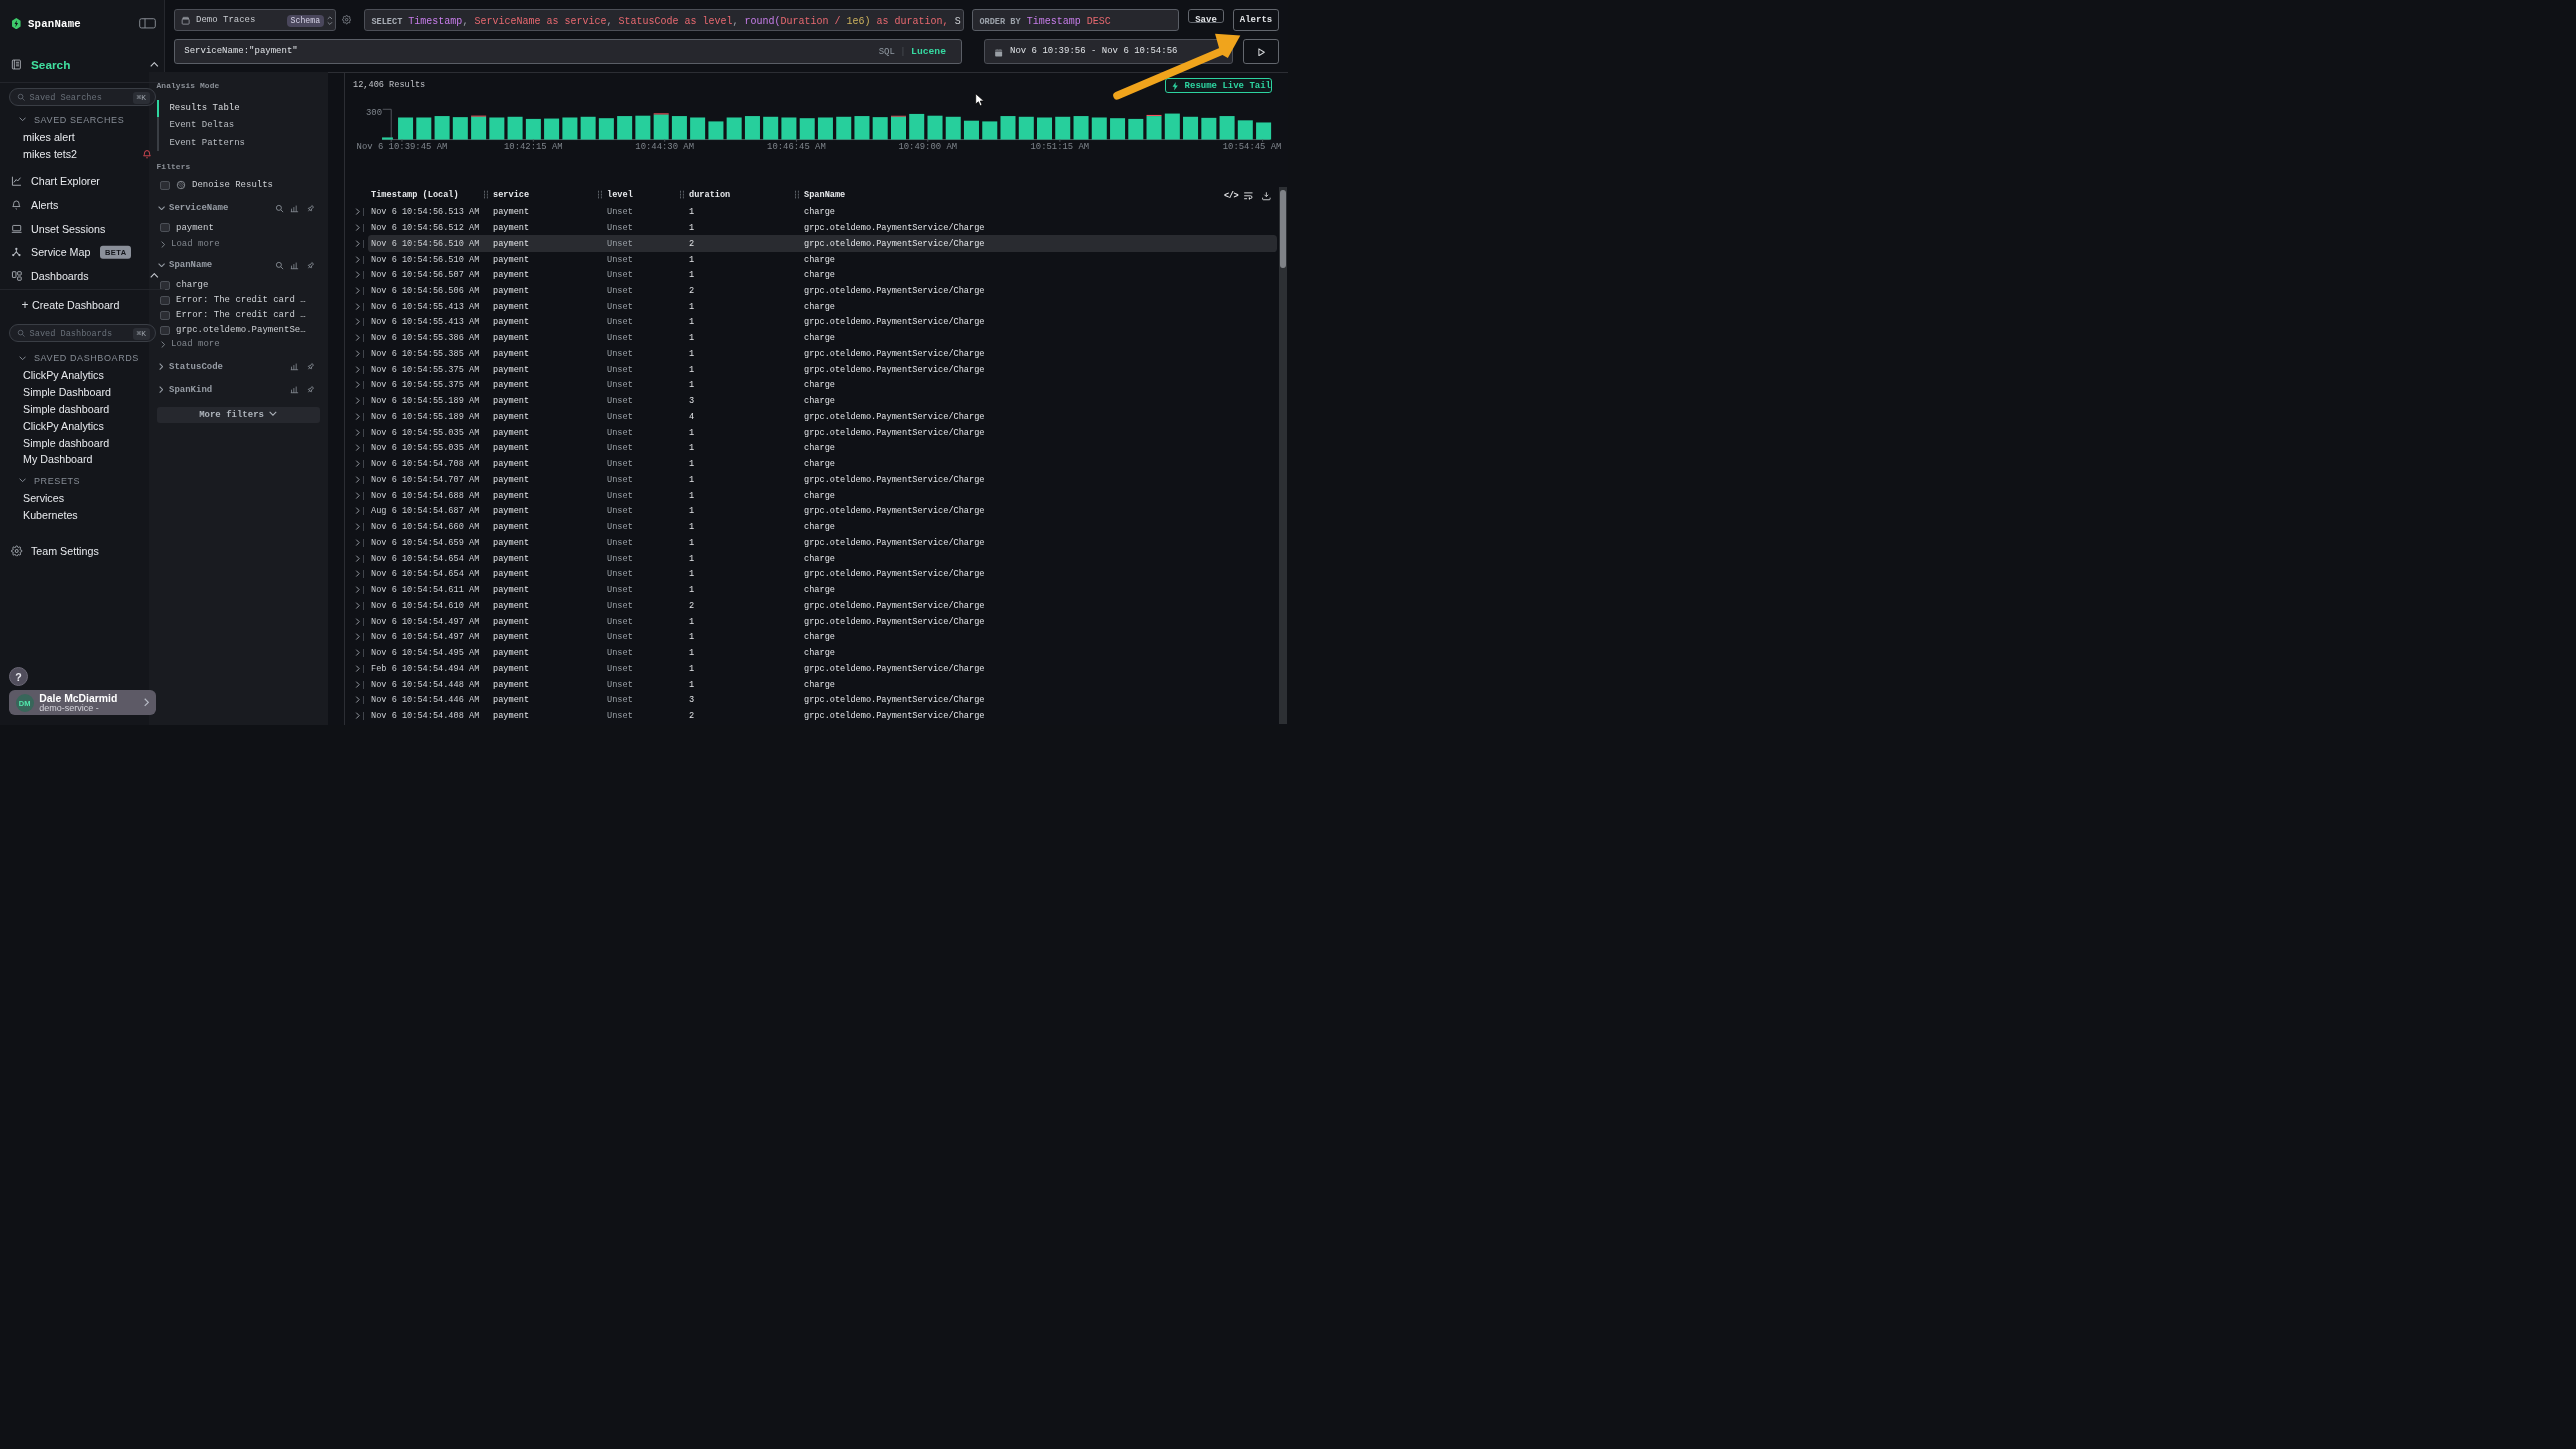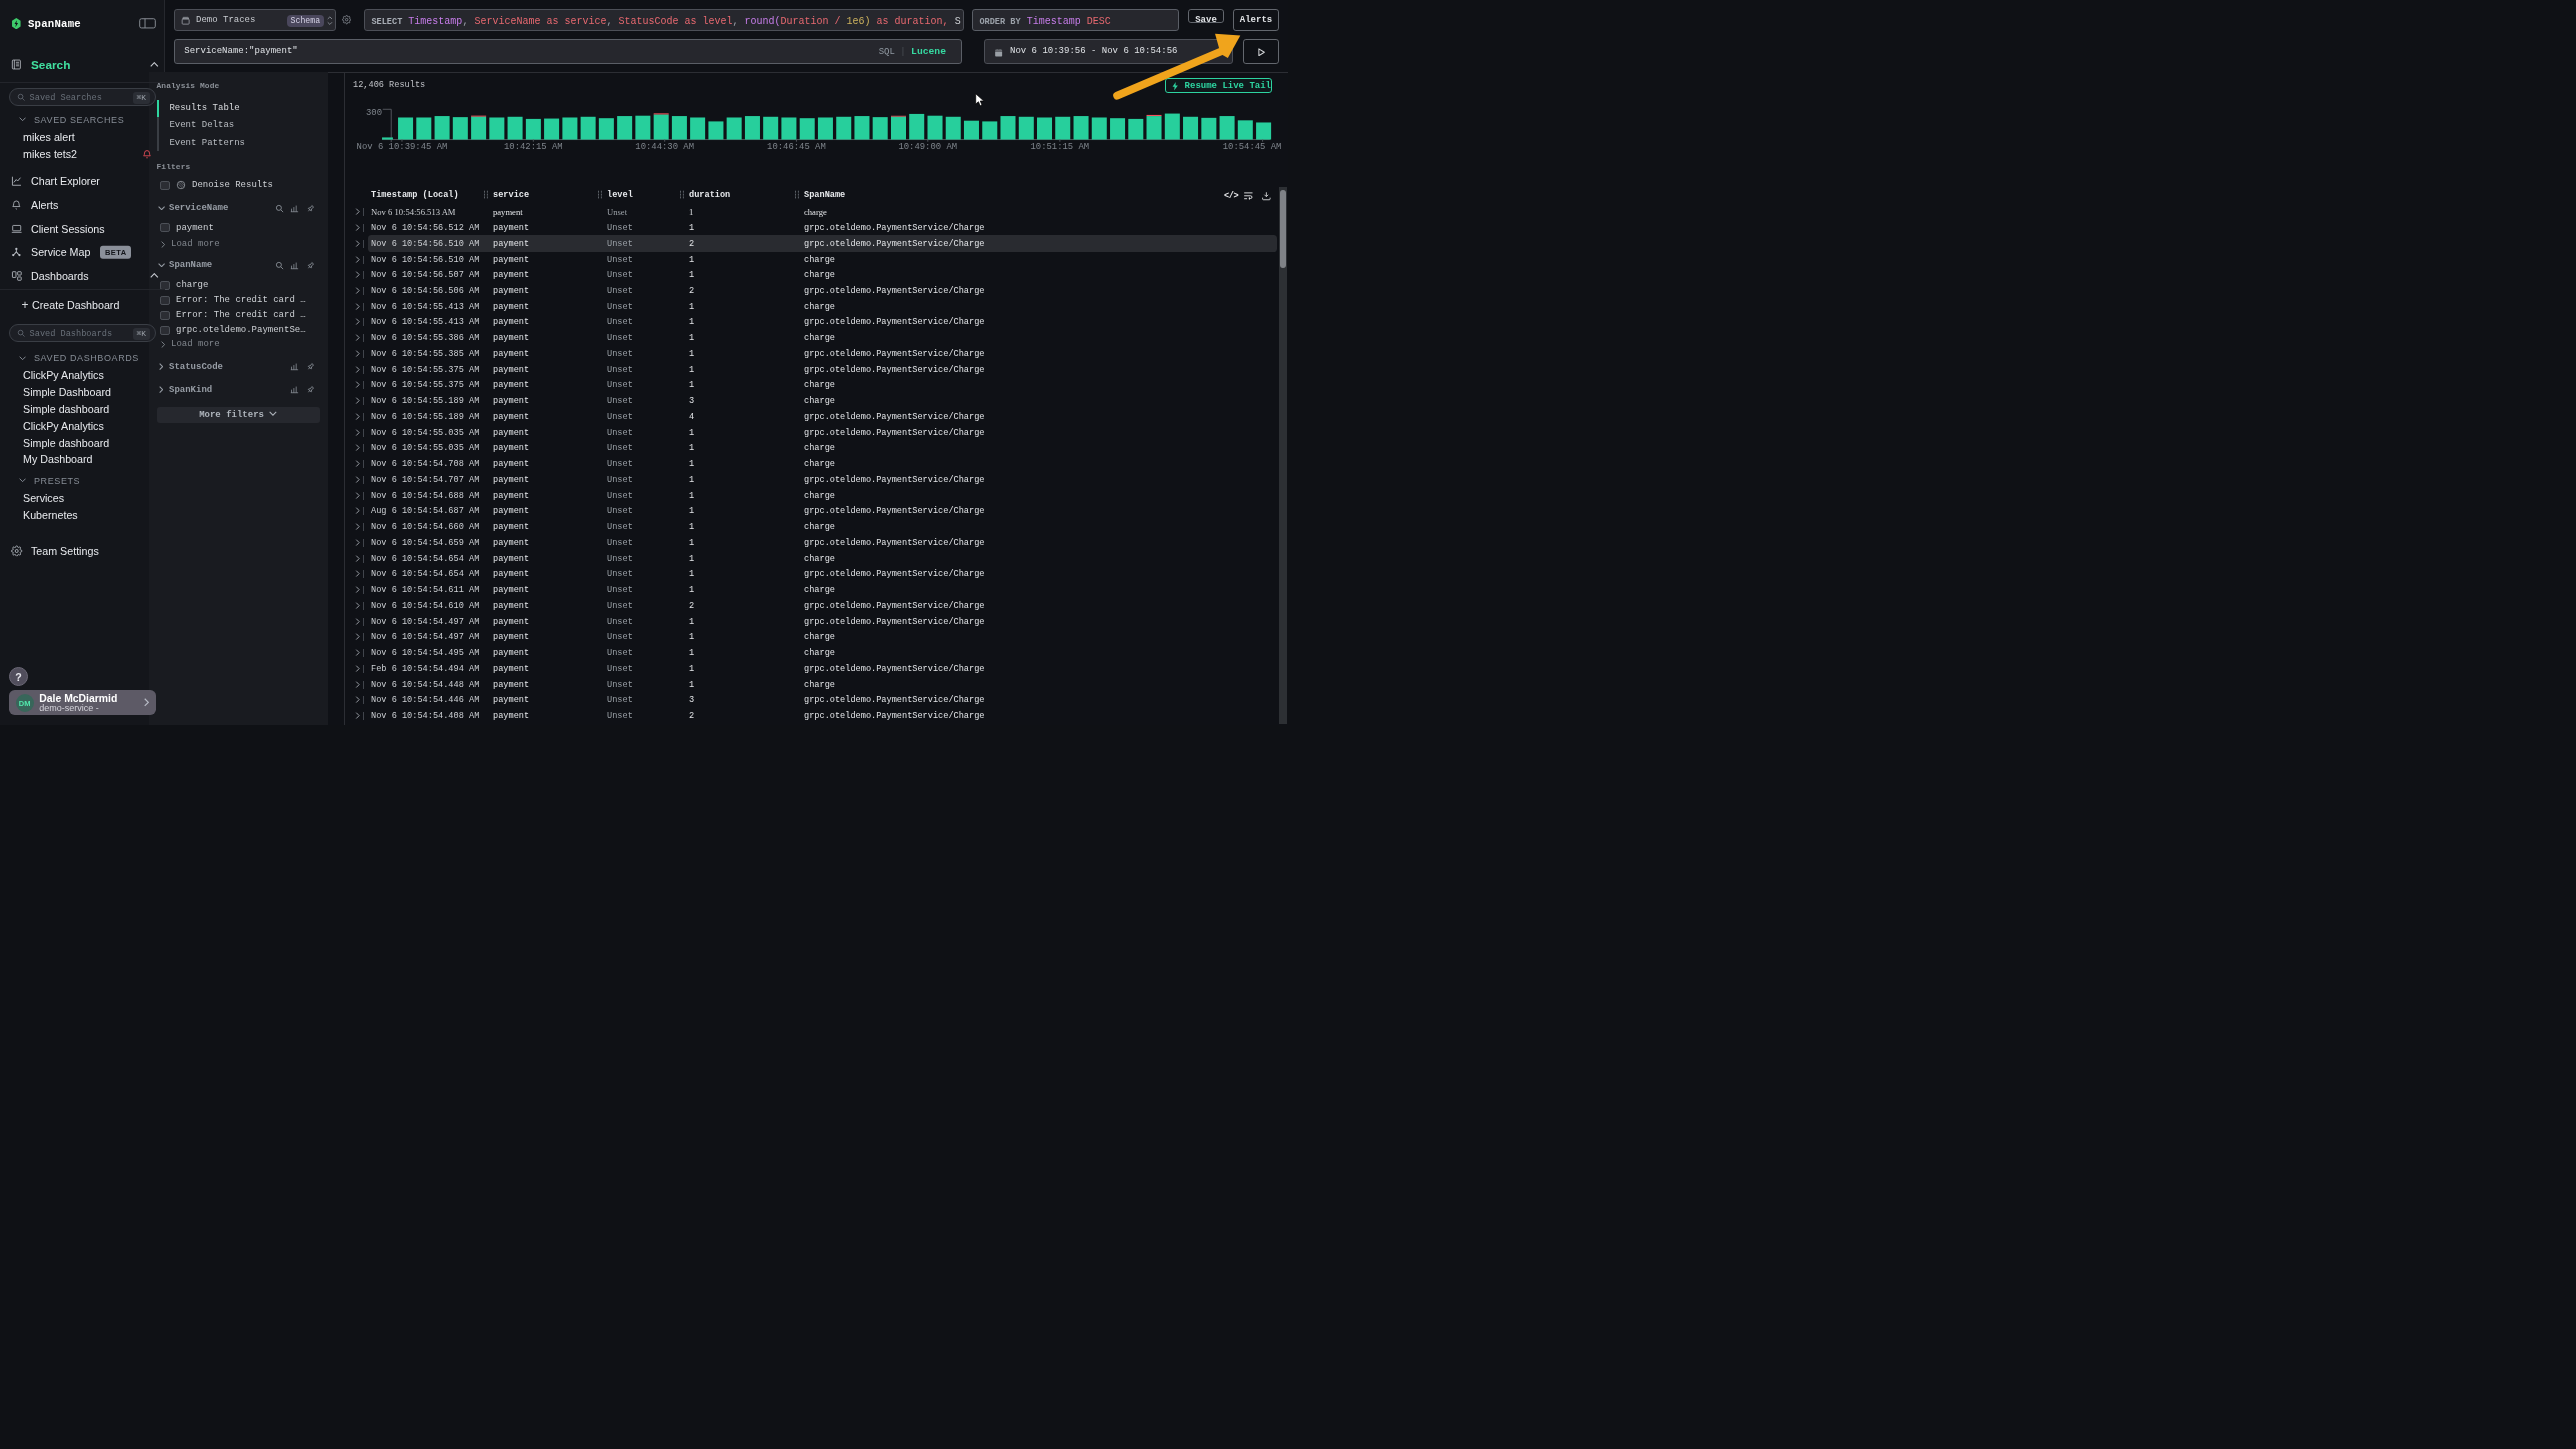--- a/index.html
+++ b/index.html
@@ -229,21 +229,21 @@
   <div class="navitem" style="top:181px">Chart Explorer</div>
   <svg class="sideic" style="top:205px" width="10.7" height="11.4" viewBox="0 0 24 24" fill="none" stroke="#b9bec5" stroke-width="1.8">
     <path d="M6 9 a6 6 0 0 1 12 0 c0 5 2 6.5 2 6.5 H4 c0 0 2 -1.5 2 -6.5"></path>
       <path d="M10.5 20 a1.8 1.8 0 0 0 3 0"></path>
   </svg>
   <div class="navitem" style="top:205px">Alerts</div>
   <svg class="sideic" style="top:229px" width="11.4" height="10.7" viewBox="0 0 24 24" fill="none" stroke="#b9bec5" stroke-width="1.8">
     <rect x="3" y="4" width="18" height="12" rx="1.5"></rect>
       <line x1="1" y1="19.5" x2="23" y2="19.5"></line>
   </svg>
-  <div class="navitem" style="top:229px">Client Sessions</div>
+  <div class="navitem" style="top:229px">Unset Sessions</div>
   <svg class="sideic" style="top:252px" width="10.7" height="10.7" viewBox="0 0 24 24" fill="#b9bec5">
     <circle cx="12" cy="5" r="2.6"></circle>
       <circle cx="5" cy="19" r="2.6"></circle>
       <circle cx="19" cy="19" r="2.6"></circle>
     <path d="M11 6h2v6h-2z"></path>
       <path d="M11 11 l-5.5 6.5 1.6 1.3 L13 12.3z"></path>
       <path d="M13 11 l5.5 6.5 -1.6 1.3 L11 12.3z"></path>
   </svg>
   <div class="navitem" style="top:252px">Service Map</div>
   <div class="abs sans" style="left:100px;top:252px;transform:translateY(-50%);background:#8b909a;color:#14161b;font-weight:bold;font-size:7.5px;letter-spacing:0.4px;padding:1.8px 5px;border-radius:2.9px">BETA</div>
@@ -400,21 +400,21 @@
       <div class="cell" style="left:26px;top:8.2px;font-weight:bold;color:#e8eaed">Timestamp (Local)</div>
       <div class="grip" style="left:139px;top:8.2px"></div>
       <div class="cell" style="left:148px;top:8.2px;font-weight:bold;color:#e8eaed">service</div>
       <div class="grip" style="left:253px;top:8.2px"></div>
       <div class="cell" style="left:262px;top:8.2px;font-weight:bold;color:#e8eaed">level</div>
       <div class="grip" style="left:335px;top:8.2px"></div>
       <div class="cell" style="left:344px;top:8.2px;font-weight:bold;color:#e8eaed">duration</div>
       <div class="grip" style="left:450px;top:8.2px"></div>
       <div class="cell" style="left:459px;top:8.2px;font-weight:bold;color:#e8eaed">SpanName</div>
     </div>
-  <div class="abs" style="left:345px;top:204px;width:937px;height:15.7px;font-family:Liberation Serif, serif;">
+  <div class="abs" style="left:345px;top:204px;width:937px;height:15.7px;">
       <svg class="abs" style="left:10px;top:4.3px" width="5.7" height="7.2" viewBox="0 0 7 11" fill="none" stroke="#9ca1a7" stroke-width="1.5">
         <polyline points="1,1 5.5,5.5 1,10"></polyline>
       </svg>
       <div class="abs" style="left:18px;top:3.6px;width:0.7px;height:8.6px;background:#41454c"></div>
       <div class="cell" style="left:26px;top:7.9px;color:#ced1d5">Nov 6 10:54:56.513 AM</div>
       <div class="cell" style="left:148px;top:7.9px">payment</div>
       <div class="cell" style="left:262px;top:7.9px;color:#9aa0a6">Unset</div>
       <div class="cell" style="left:344px;top:7.9px">1</div>
       <div class="cell" style="left:459px;top:7.9px">charge</div>
     </div>

